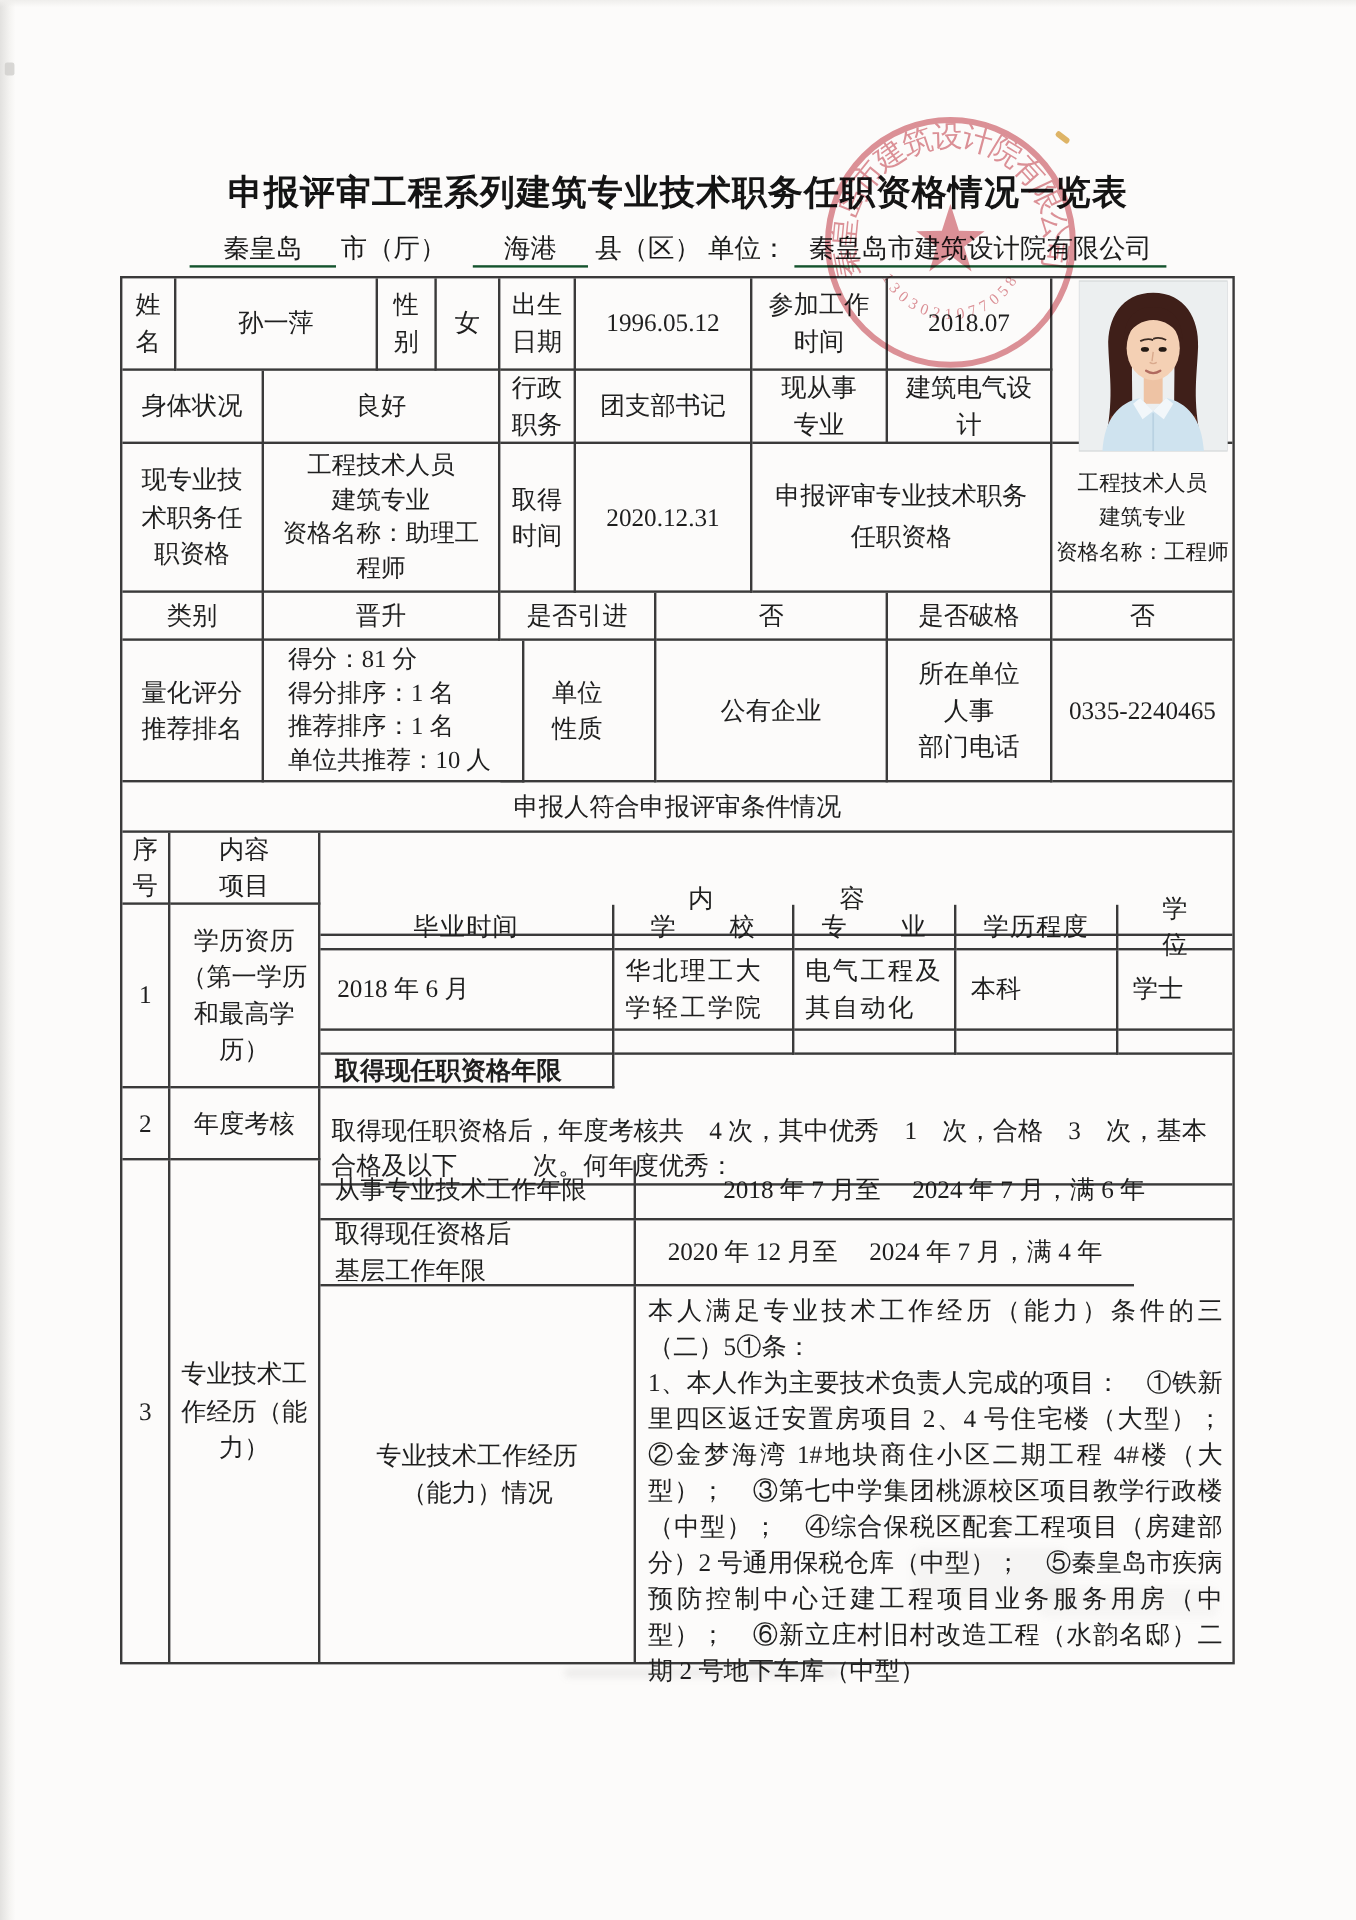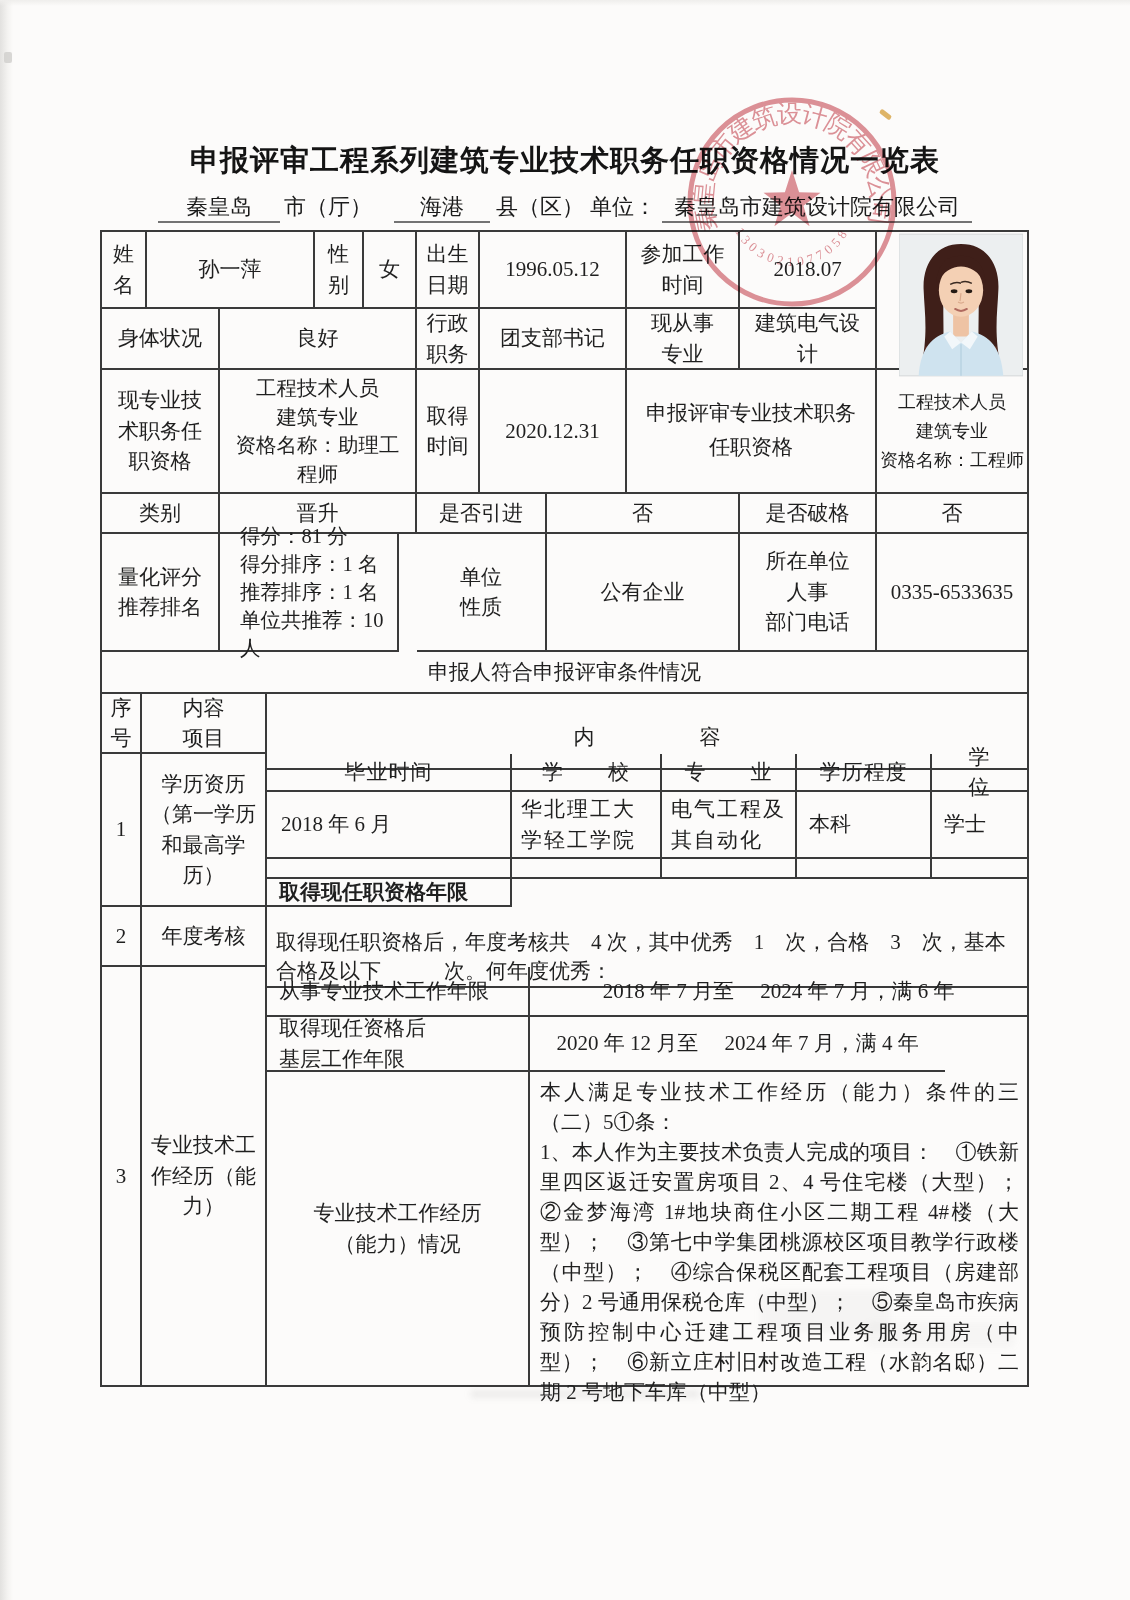--- a/index.html
+++ b/index.html
@@ -8,21 +8,21 @@
   .page-edge-left{position:absolute;left:0;top:0;width:13px;height:1600px;
        background:linear-gradient(to right,#e2e1df,#f4f3f1 60%,rgba(250,249,248,0));}
   .page-edge-top{position:absolute;left:0;top:0;width:1130px;height:6px;
        background:linear-gradient(to bottom,#efeeec,rgba(250,249,248,0));}
   .speck{position:absolute;border-radius:2px;}
   .smudge{position:absolute;border-radius:8px;filter:blur(3px);}
   .title{position:absolute;left:0;top:141px;width:1130px;text-align:center;
        font-size:29px;font-weight:700;letter-spacing:1px;color:#141414;}
   .subtitle{position:absolute;left:0;top:193px;width:1130px;text-align:center;
        font-size:22px;color:#1b1b1b;white-space:nowrap;}
-  .subtitle .u{border-bottom:2px solid #737373;display:inline-block;line-height:28px;}
+  .subtitle .u{border-bottom:2px solid #14532d;display:inline-block;line-height:28px;}
   .subtitle .seg{display:inline-block;line-height:28px;}
   .tbl{position:absolute;left:100px;top:230px;width:925px;height:1153px;
        border:2px solid #3a3a3a;box-sizing:content-box;}
   .cell{position:absolute;box-sizing:border-box;border-right:2px solid #3a3a3a;
        border-bottom:2px solid #3a3a3a;display:flex;align-items:center;justify-content:center;
        text-align:center;font-size:21px;line-height:1.45;white-space:pre-line;padding:2px 5px;}
   .nr{border-right:none;}
   .nb{border-bottom:none;}
   .lft{justify-content:flex-start;text-align:left;}
   .seal{position:absolute;left:672px;top:82px;width:240px;height:240px;
@@ -94,39 +94,39 @@
 
   <div class="cell" style="left:0;top:262px;width:118px;height:40px;">类别</div>
   <div class="cell" style="left:118px;top:262px;width:197px;height:40px;">晋升</div>
   <div class="cell" style="left:315px;top:262px;width:130px;height:40px;">是否引进</div>
   <div class="cell" style="left:445px;top:262px;width:193px;height:40px;">否</div>
   <div class="cell" style="left:638px;top:262px;width:137px;height:40px;">是否破格</div>
   <div class="cell nr" style="left:775px;top:262px;width:150px;height:40px;">否</div>
 
   <div class="cell" style="left:0;top:302px;width:118px;height:118px;">量化评分
 推荐排名</div>
-  <div class="cell lft scorecell" style="left:118px;top:302px;width:179px;height:118px;">得分：81 分
+  <div class="cell lft scorecell" style="left:118px;top:302px;width:217px;height:118px;">得分：81 分
 得分排序：1 名
 推荐排序：1 名
 单位共推荐：10 人</div>
   <div class="cell" style="left:315px;top:302px;width:130px;height:118px;">单位
 性质</div>
   <div class="cell" style="left:445px;top:302px;width:193px;height:118px;">公有企业</div>
   <div class="cell" style="left:638px;top:302px;width:137px;height:118px;">所在单位
 人事
 部门电话</div>
-  <div class="cell nr" style="left:775px;top:302px;width:150px;height:118px;">0335-6533635</div>
+  <div class="cell nr" style="left:775px;top:302px;width:150px;height:118px;">0335-2240465</div>
 
   <div class="cell nr" style="left:0;top:420px;width:925px;height:42px;">申报人符合申报评审条件情况</div>
 
   <div class="cell" style="left:0;top:462px;width:40px;height:60px;">序
 号</div>
   <div class="cell" style="left:40px;top:462px;width:125px;height:60px;">内容
 项目</div>
-  <div class="cell nr" style="left:165px;top:478px;width:760px;height:60px;font-family:Liberation Mono, monospace;">内　　　　　容</div>
+  <div class="cell nr" style="left:165px;top:488px;width:760px;height:60px;">内　　　　　容</div>
 
   <div class="cell" style="left:0;top:522px;width:40px;height:153px;">1</div>
   <div class="cell" style="left:40px;top:522px;width:125px;height:153px;">学历资历
 （第一学历
 和最高学
 历）</div>
   <div class="cell hdr" style="left:165px;top:522px;width:245px;height:38px;">毕业时间</div>
   <div class="cell hdr" style="left:410px;top:522px;width:150px;height:38px;">学　　校</div>
   <div class="cell hdr" style="left:560px;top:522px;width:135px;height:38px;">专　　业</div>
   <div class="cell hdr" style="left:695px;top:522px;width:135px;height:38px;">学历程度</div>

